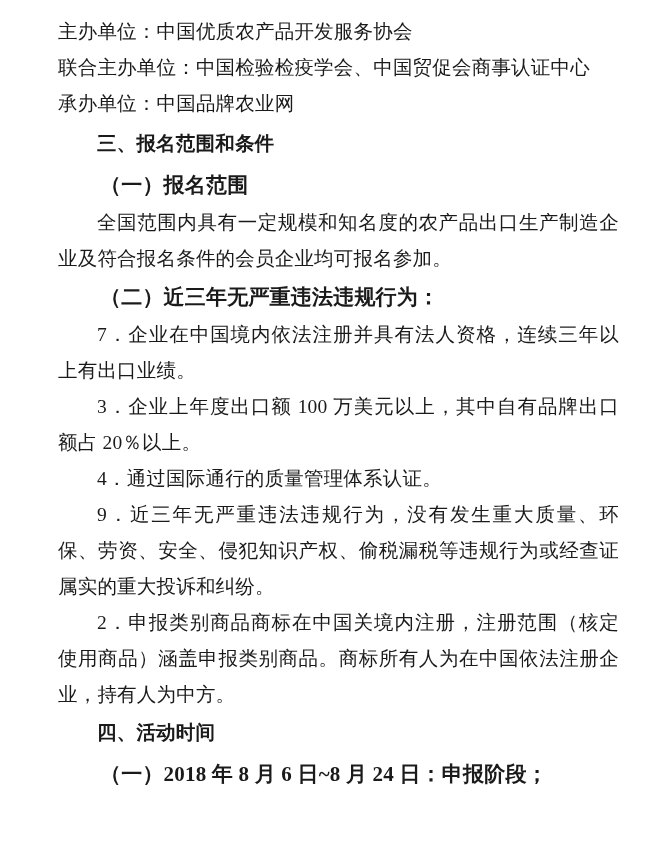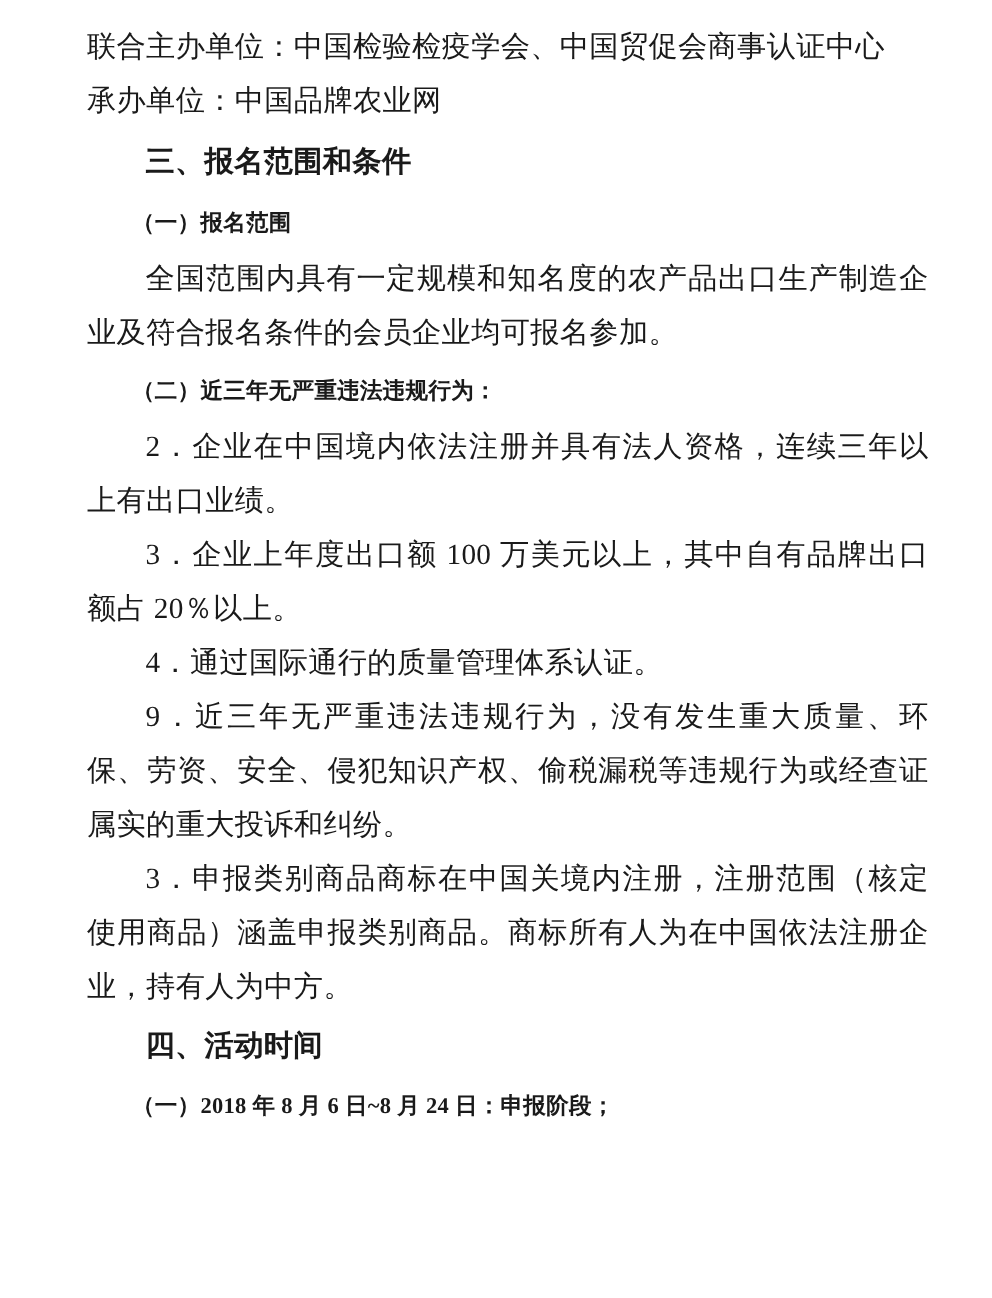--- a/index.html
+++ b/index.html
@@ -43,60 +43,61 @@
   .heading {
     font-weight: bold;
     text-indent: 2em;
     font-size: 19.5px;
     line-height: 40px;
     font-family: Liberation Mono, monospace;
   }
   .subheading {
     font-weight: bold;
     text-indent: 2em;
-    font-size: 15px;
+    font-size: 21px;
     line-height: 40px;
   }
   .list-item {
     text-indent: 2em;
     font-size: 19.5px;
     line-height: 36px;
   }
   .top-block p {
     text-indent: 0;
   }
   .spacer-sm { height: 3px; }
   .spacer-xs { height: 1px; }
 </style>
 </head>
 <body>
 
 <div class="page">
   <div class="doc-body">
 
     <div class="top-block">
+      <p class="plain">主办单位：中国优质农产品开发服务协会</p>
       <p class="plain">联合主办单位：中国检验检疫学会、中国贸促会商事认证中心</p>
       <p class="plain">承办单位：中国品牌农业网</p>
     </div>
 
     <div class="spacer-sm"></div>
 
     <p class="heading">三、报名范围和条件</p>
 
     <p class="subheading">（一）报名范围</p>
 
     <p class="indent2 plain">全国范围内具有一定规模和知名度的农产品出口生产制造企业及符合报名条件的会员企业均可报名参加。</p>
 
     <p class="subheading">（二）近三年无严重违法违规行为：</p>
 
-    <p class="list-item plain">2．企业在中国境内依法注册并具有法人资格，连续三年以上有出口业绩。</p>
+    <p class="list-item plain">7．企业在中国境内依法注册并具有法人资格，连续三年以上有出口业绩。</p>
     <p class="list-item plain">3．企业上年度出口额 100 万美元以上，其中自有品牌出口额占 20％以上。</p>
     <p class="list-item plain">4．通过国际通行的质量管理体系认证。</p>
     <p class="list-item plain">9．近三年无严重违法违规行为，没有发生重大质量、环保、劳资、安全、侵犯知识产权、偷税漏税等违规行为或经查证属实的重大投诉和纠纷。</p>
-    <p class="list-item plain">3．申报类别商品商标在中国关境内注册，注册范围（核定使用商品）涵盖申报类别商品。商标所有人为在中国依法注册企业，持有人为中方。</p>
+    <p class="list-item plain">2．申报类别商品商标在中国关境内注册，注册范围（核定使用商品）涵盖申报类别商品。商标所有人为在中国依法注册企业，持有人为中方。</p>
 
     <div class="spacer-xs"></div>
 
     <p class="heading">四、活动时间</p>
 
     <p class="subheading">（一）2018 年 8 月 6 日~8 月 24 日：申报阶段；</p>
 
   </div>
 </div>
 

